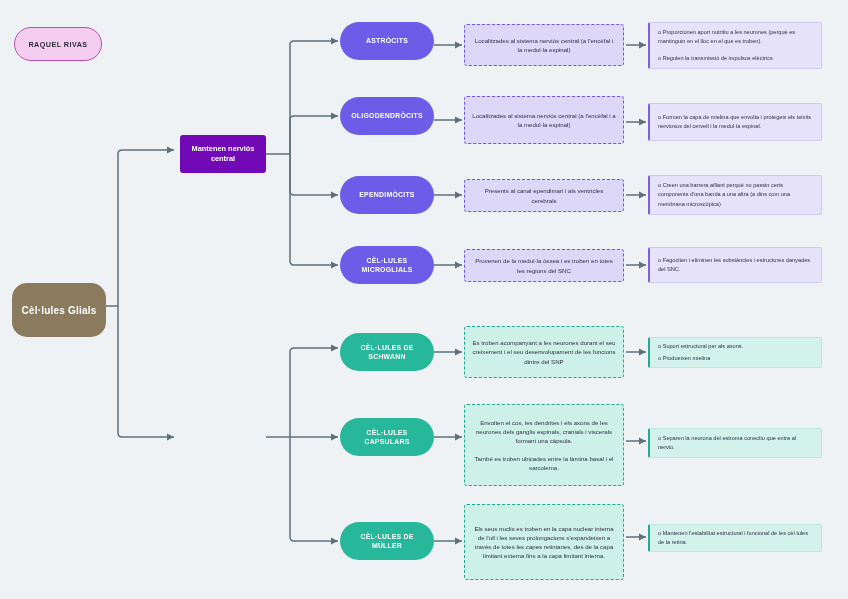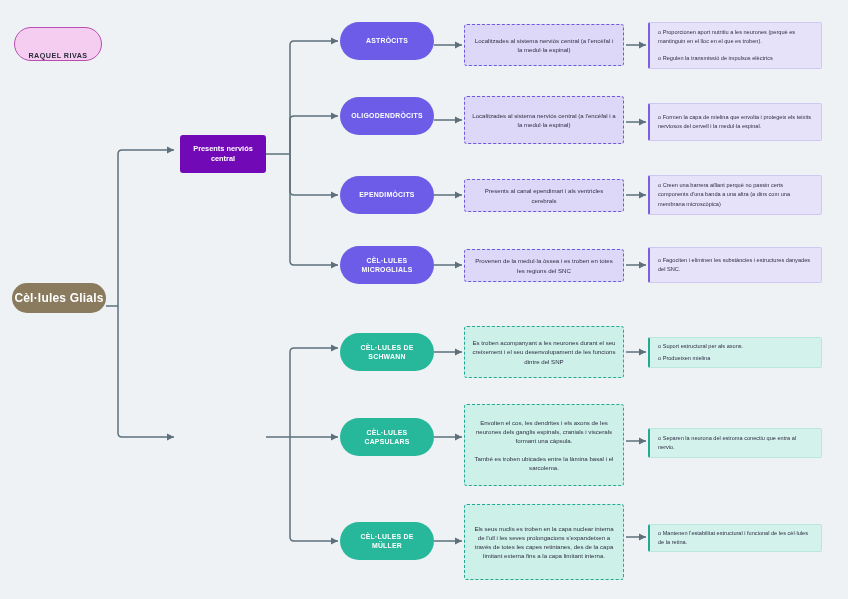--- a/index.html
+++ b/index.html
@@ -12,28 +12,28 @@
   #canvas{position:relative;width:848px;height:599px;}
 
   svg#wires{position:absolute;left:0;top:0;width:848px;height:599px;pointer-events:none;}
 
   .node{position:absolute;box-sizing:border-box;display:flex;align-items:center;justify-content:center;text-align:center;}
 
   
   .author{
     left:14px;top:27px;width:88px;height:34px;
     background:#f4cdf0;border:1.3px solid #b84fb0;border-radius:17px;
-    color:#2b2b3a;font-size:7.2px;font-weight:700;letter-spacing:.45px;align-items:flex-end;
+    color:#2b2b3a;font-size:7.2px;font-weight:700;letter-spacing:.45px;
   }
 
   
   .root{
-    left:12px;top:283px;width:94px;height:30px;
+    left:12px;top:283px;width:94px;height:54px;
     background:#8a7a5e;border-radius:15px;
-    color:#ffffff;font-size:12px;font-weight:700;letter-spacing:.2px;
+    color:#ffffff;font-size:10px;font-weight:700;letter-spacing:.2px;
   }
 
   
   .cat{width:86px;height:38px;color:#fff;font-size:7.4px;font-weight:700;line-height:1.35;border-radius:3px;padding:0 4px;}
   .cat-cns{left:180px;top:135px;background:#7209b7;}
   .cat-pns{left:180px;top:418px;background:#19715c;}
 
   
   .pill{width:94px;height:38px;border-radius:19px;color:#fff;font-size:6.9px;font-weight:700;line-height:1.35;letter-spacing:.25px;padding:0 5px;}
   .pill-cns{background:#6c5ce7;}
@@ -122,21 +122,21 @@
 
   <div class="node author">
     <span>RAQUEL RIVAS</span>
   </div>
 
   <div class="node root">
     <span>Cèl·lules Glials</span>
   </div>
 
   <div class="node cat cat-cns">
-    <span>Presents nerviós central</span>
+    <span>Mantenen nerviós central</span>
   </div>
 
   <div class="node pill pill-cns" style="left:340px;top:22px;">
     <span>ASTRÒCITS</span>
   </div>
   <div class="node loc loc-cns" style="left:464px;top:24px;width:160px;height:42px;">
     <p>Localitzades al sistema nerviós central (a l'encèfal i la medul·la espinal)</p>
   </div>
   <div class="fn fn-cns" style="position:absolute;left:648px;top:22px;width:174px;height:47px;box-sizing:border-box;">
     <span class="bullet">o Proporcionen aport nutritiu a les neurones (perquè es mantinguin en el lloc en el que es troben).</span>

